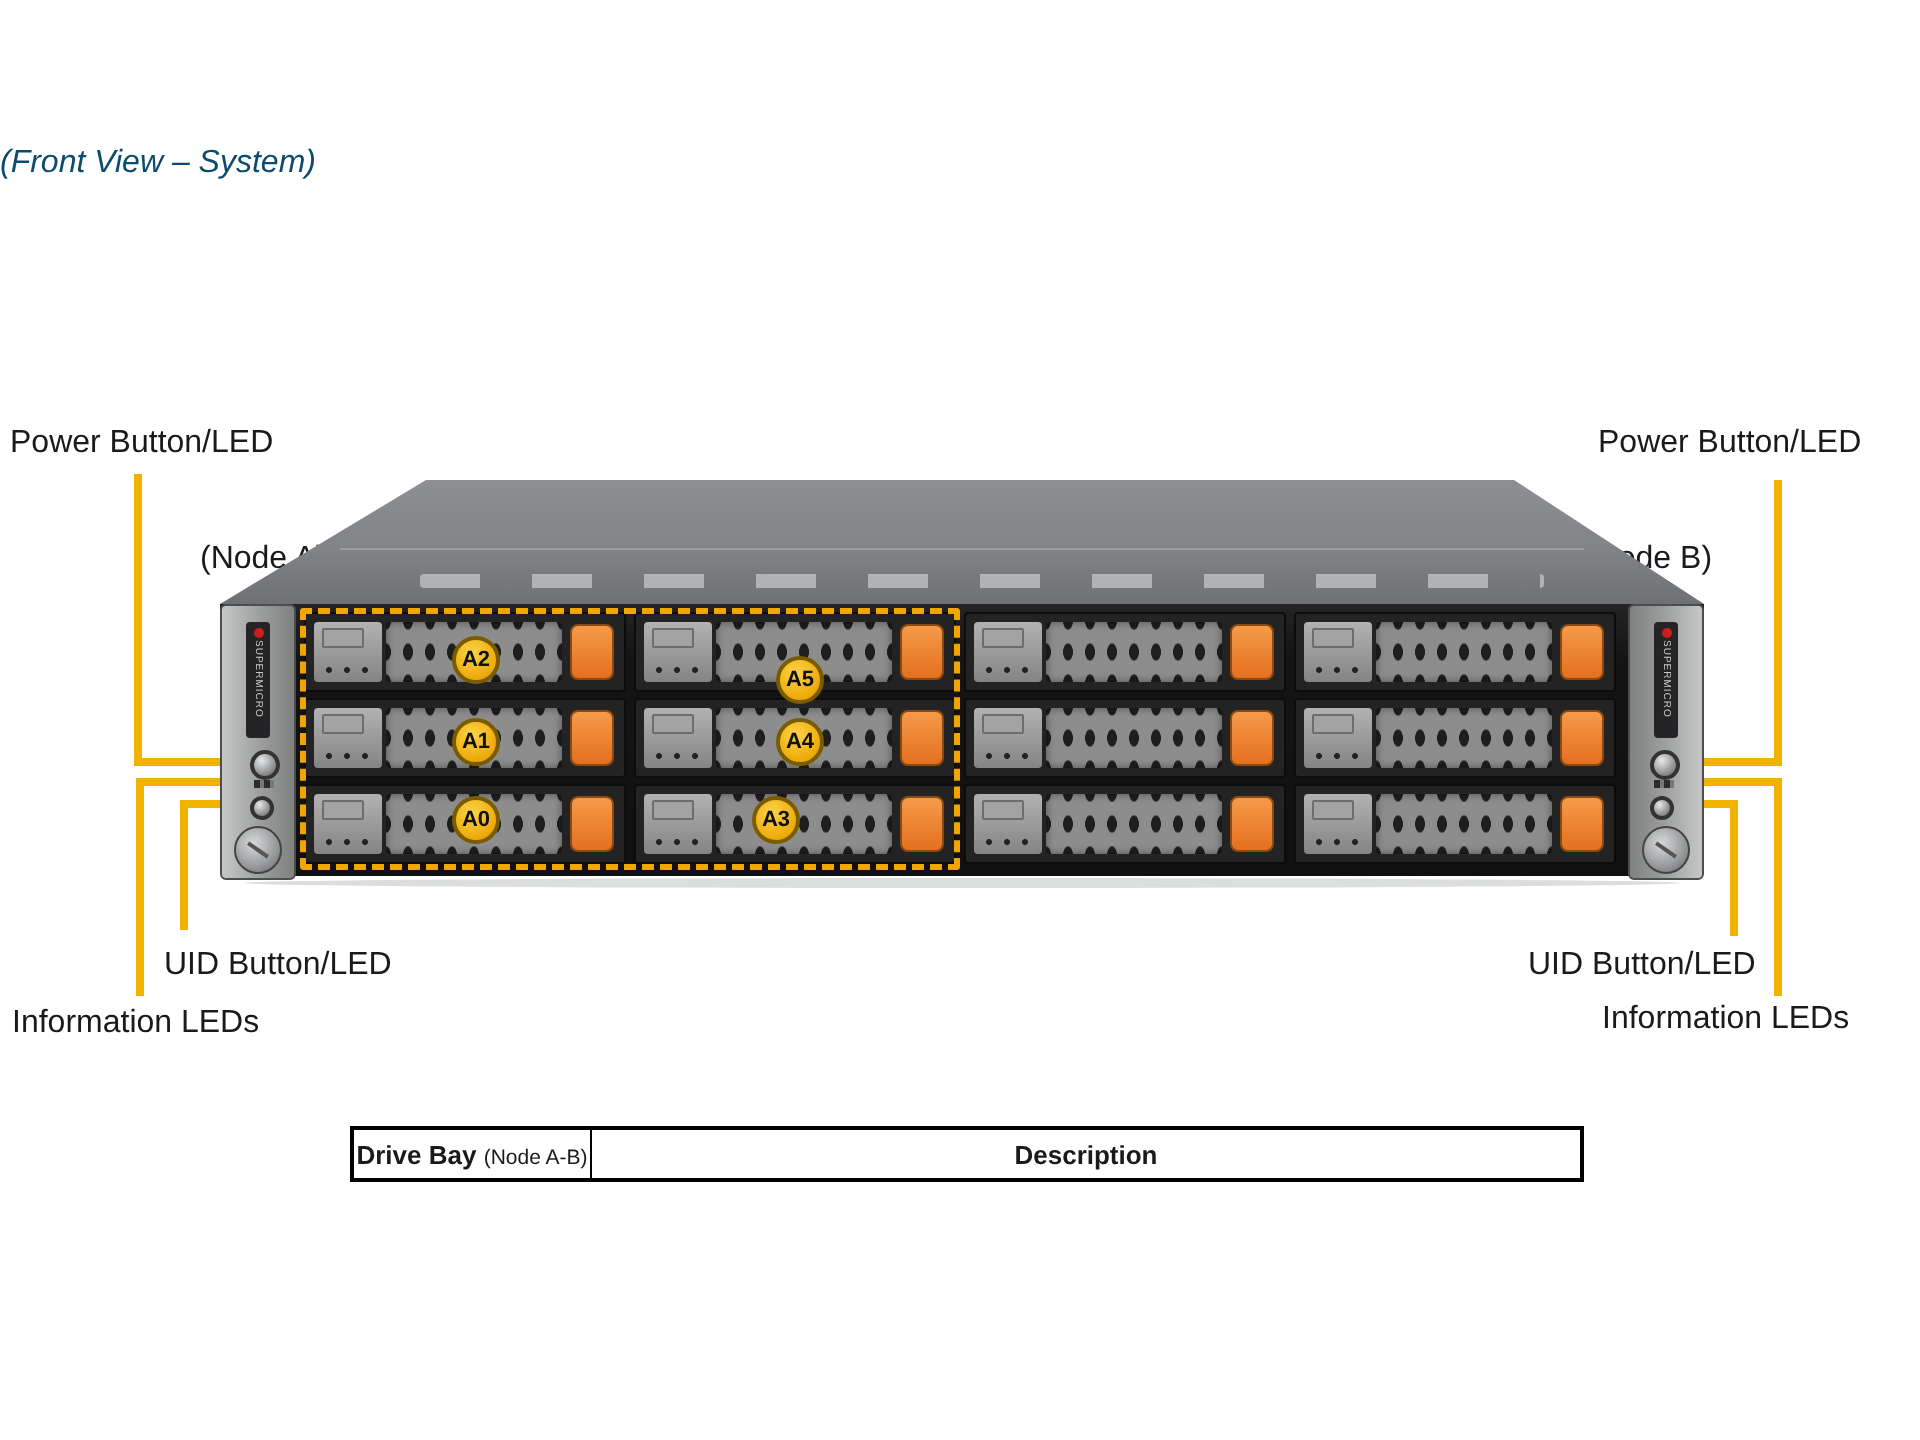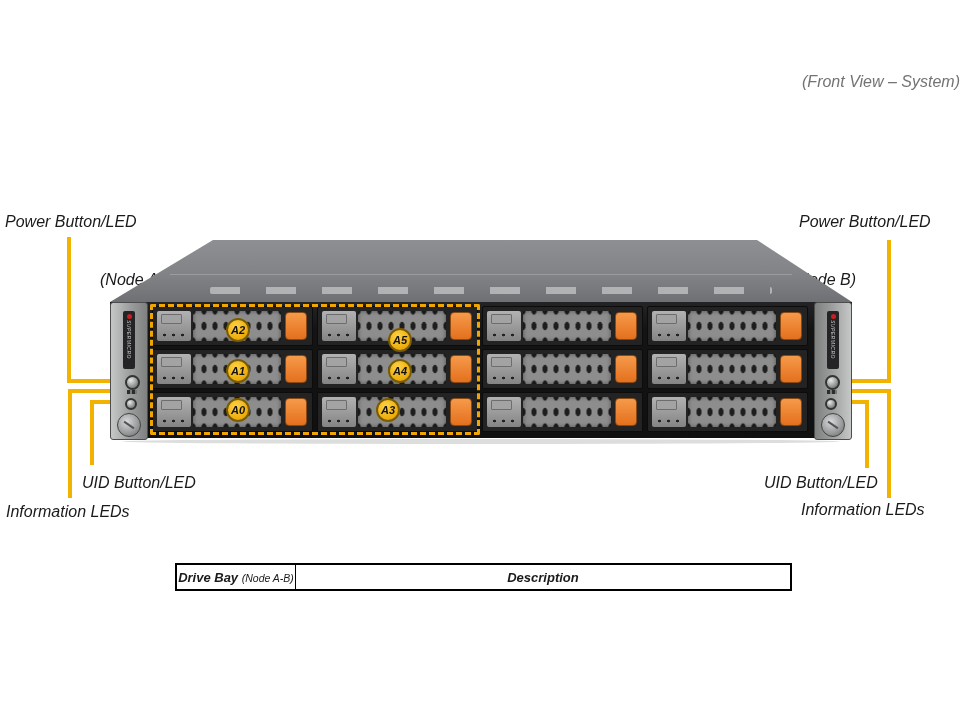--- a/index.html
+++ b/index.html
@@ -1,24 +1,24 @@
 <!DOCTYPE html>
 <html><head>
 <meta charset="utf-8">
 <style>
   html,body{margin:0;padding:0;}
   body{
     width:960px;height:720px;background:#ffffff;position:relative;overflow:hidden;
     font-family:"Liberation Sans", sans-serif;color:#1a1a1a;
   }
-  .abs{position:absolute;font-style:italic;}
+  .abs{position:absolute;}
   
   .fig-title{
-    left:0;right:0;top:73px;text-align:right;
-    font-size:16px;font-style:italic;color:#737373;
+    left:0;right:0;top:73px;text-align:left;
+    font-size:16px;font-style:italic;color:#0c4a6e;
   }
   
   .callout-label{font-size:16px;white-space:nowrap;}
   .lbl-power-left{left:5px;top:213px;}
   .lbl-power-right{left:799px;top:213px;}
   .lbl-node-a{left:100px;top:271px;}
   .lbl-node-b{left:792px;top:271px;}
   .lbl-uid-left{left:82px;top:474px;}
   .lbl-uid-right{left:764px;top:474px;}
   .lbl-info-left{left:6px;top:503px;}

